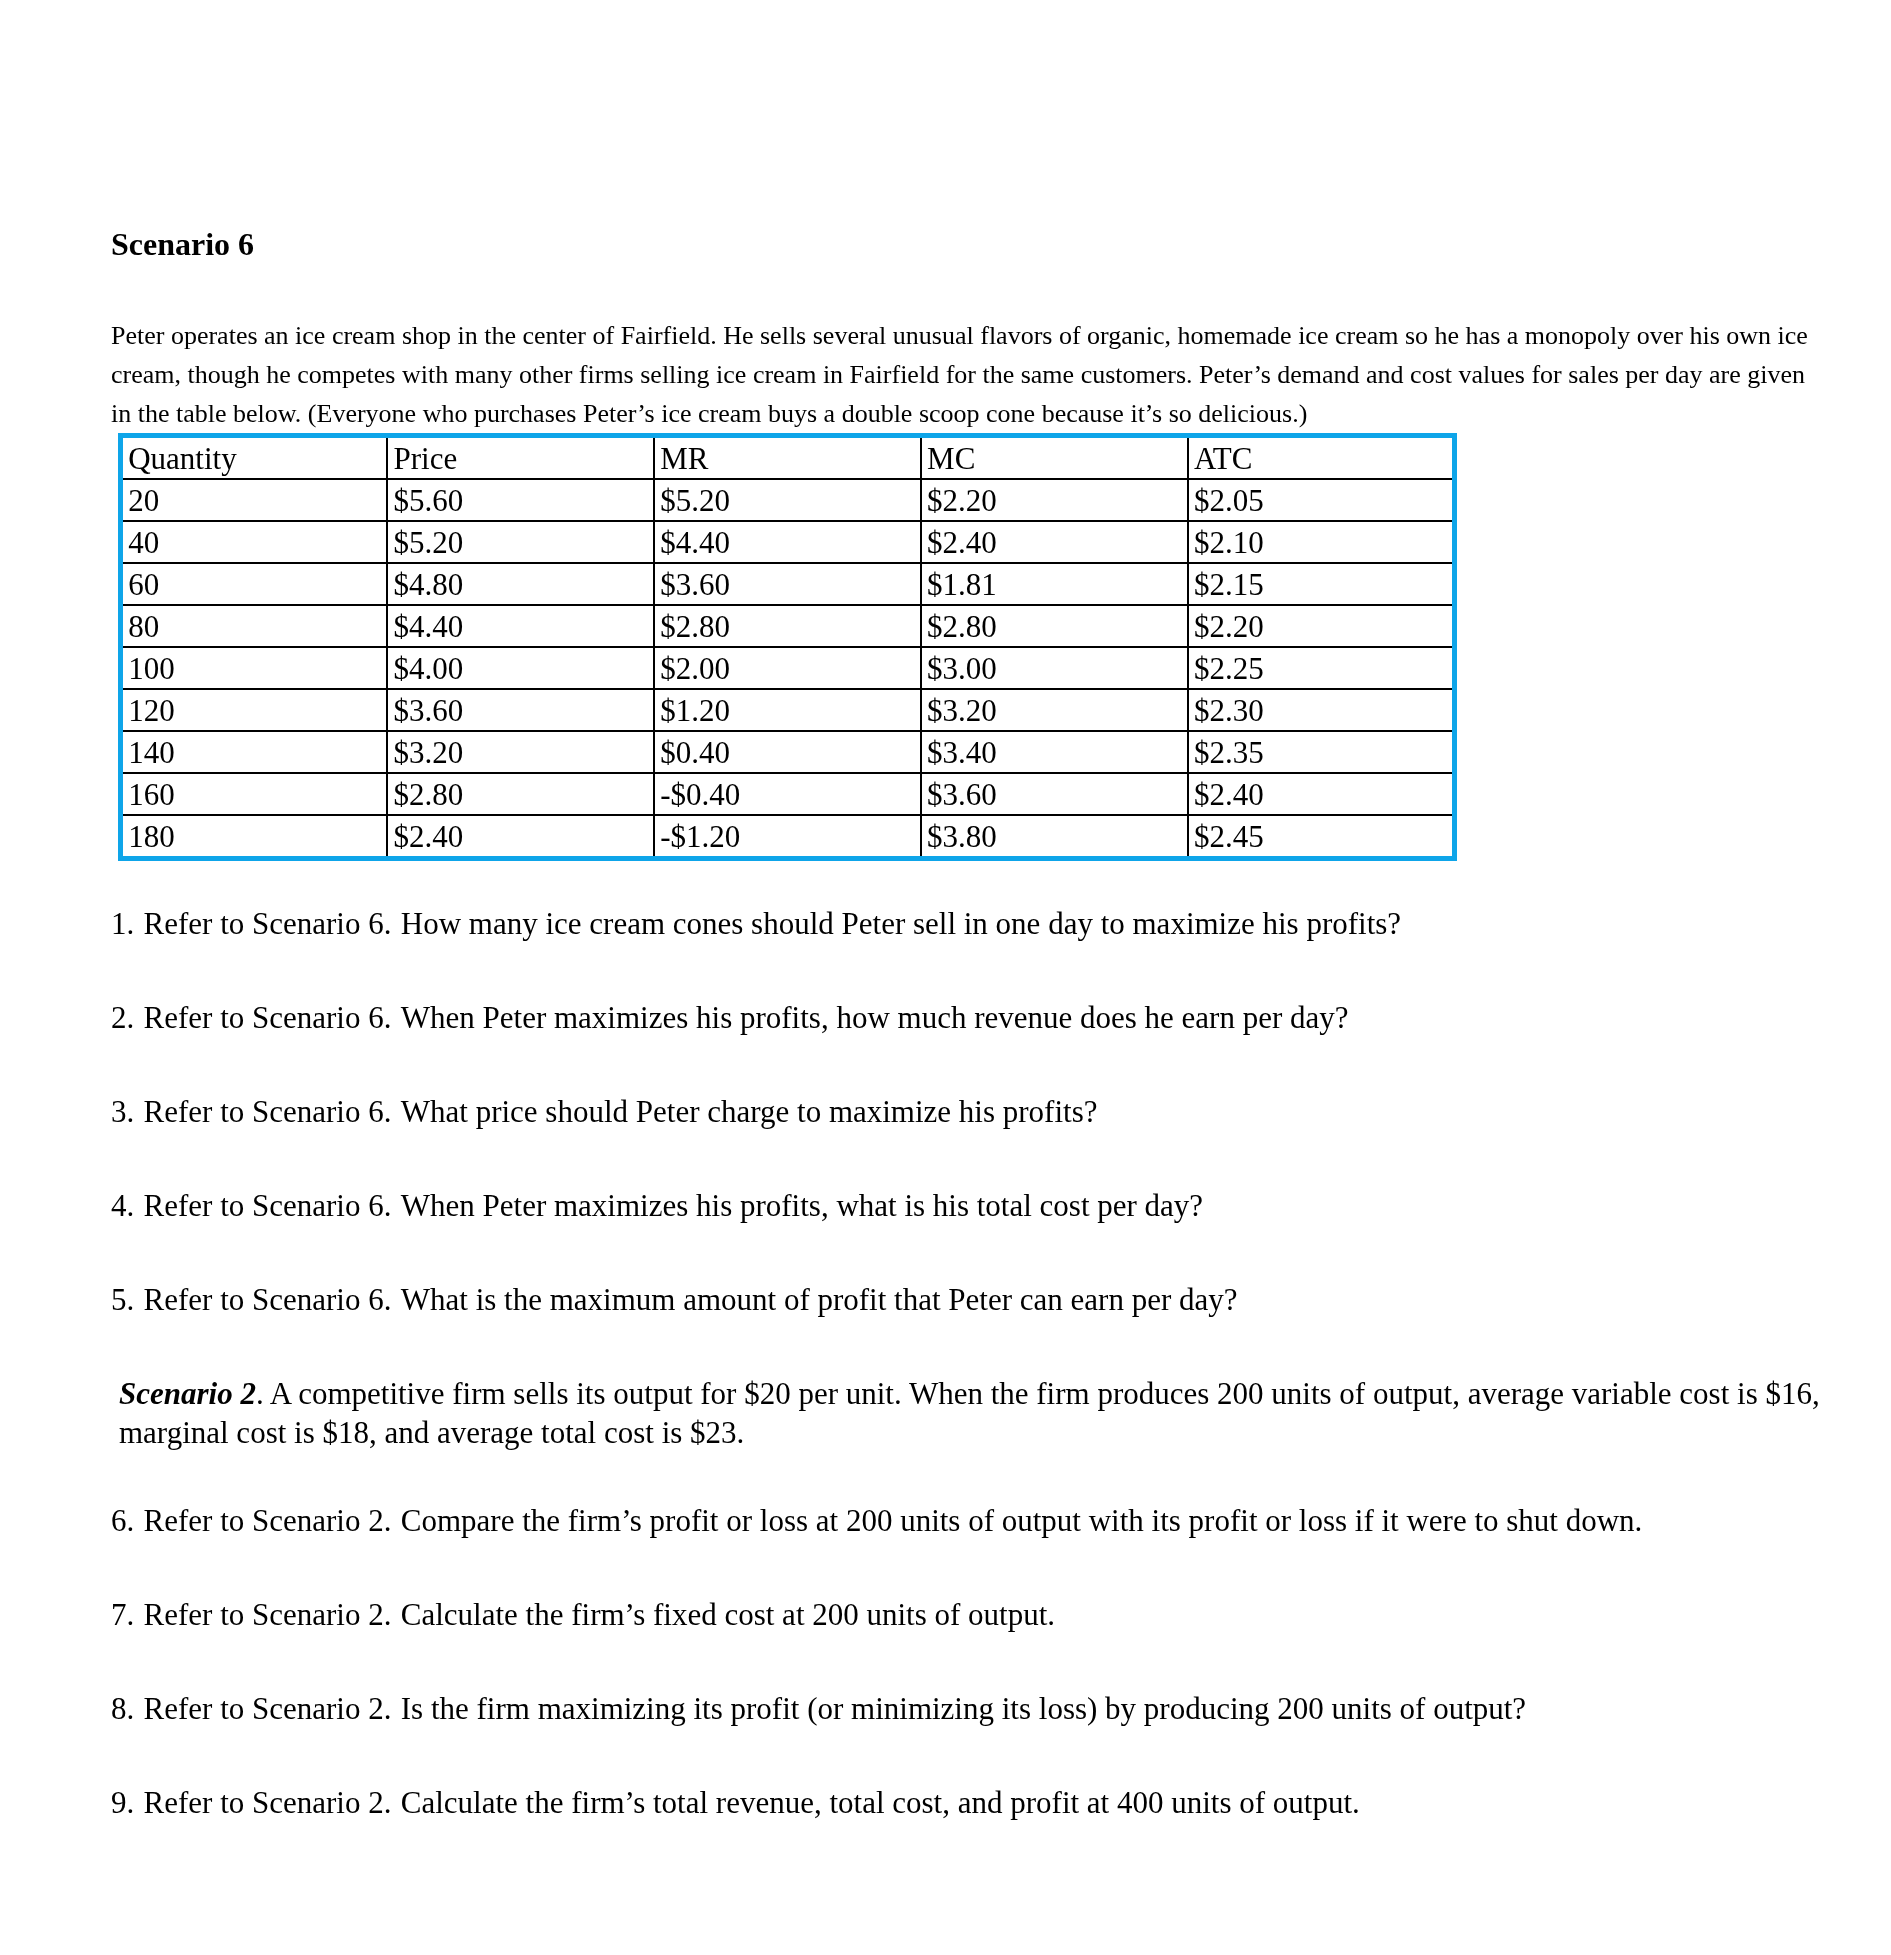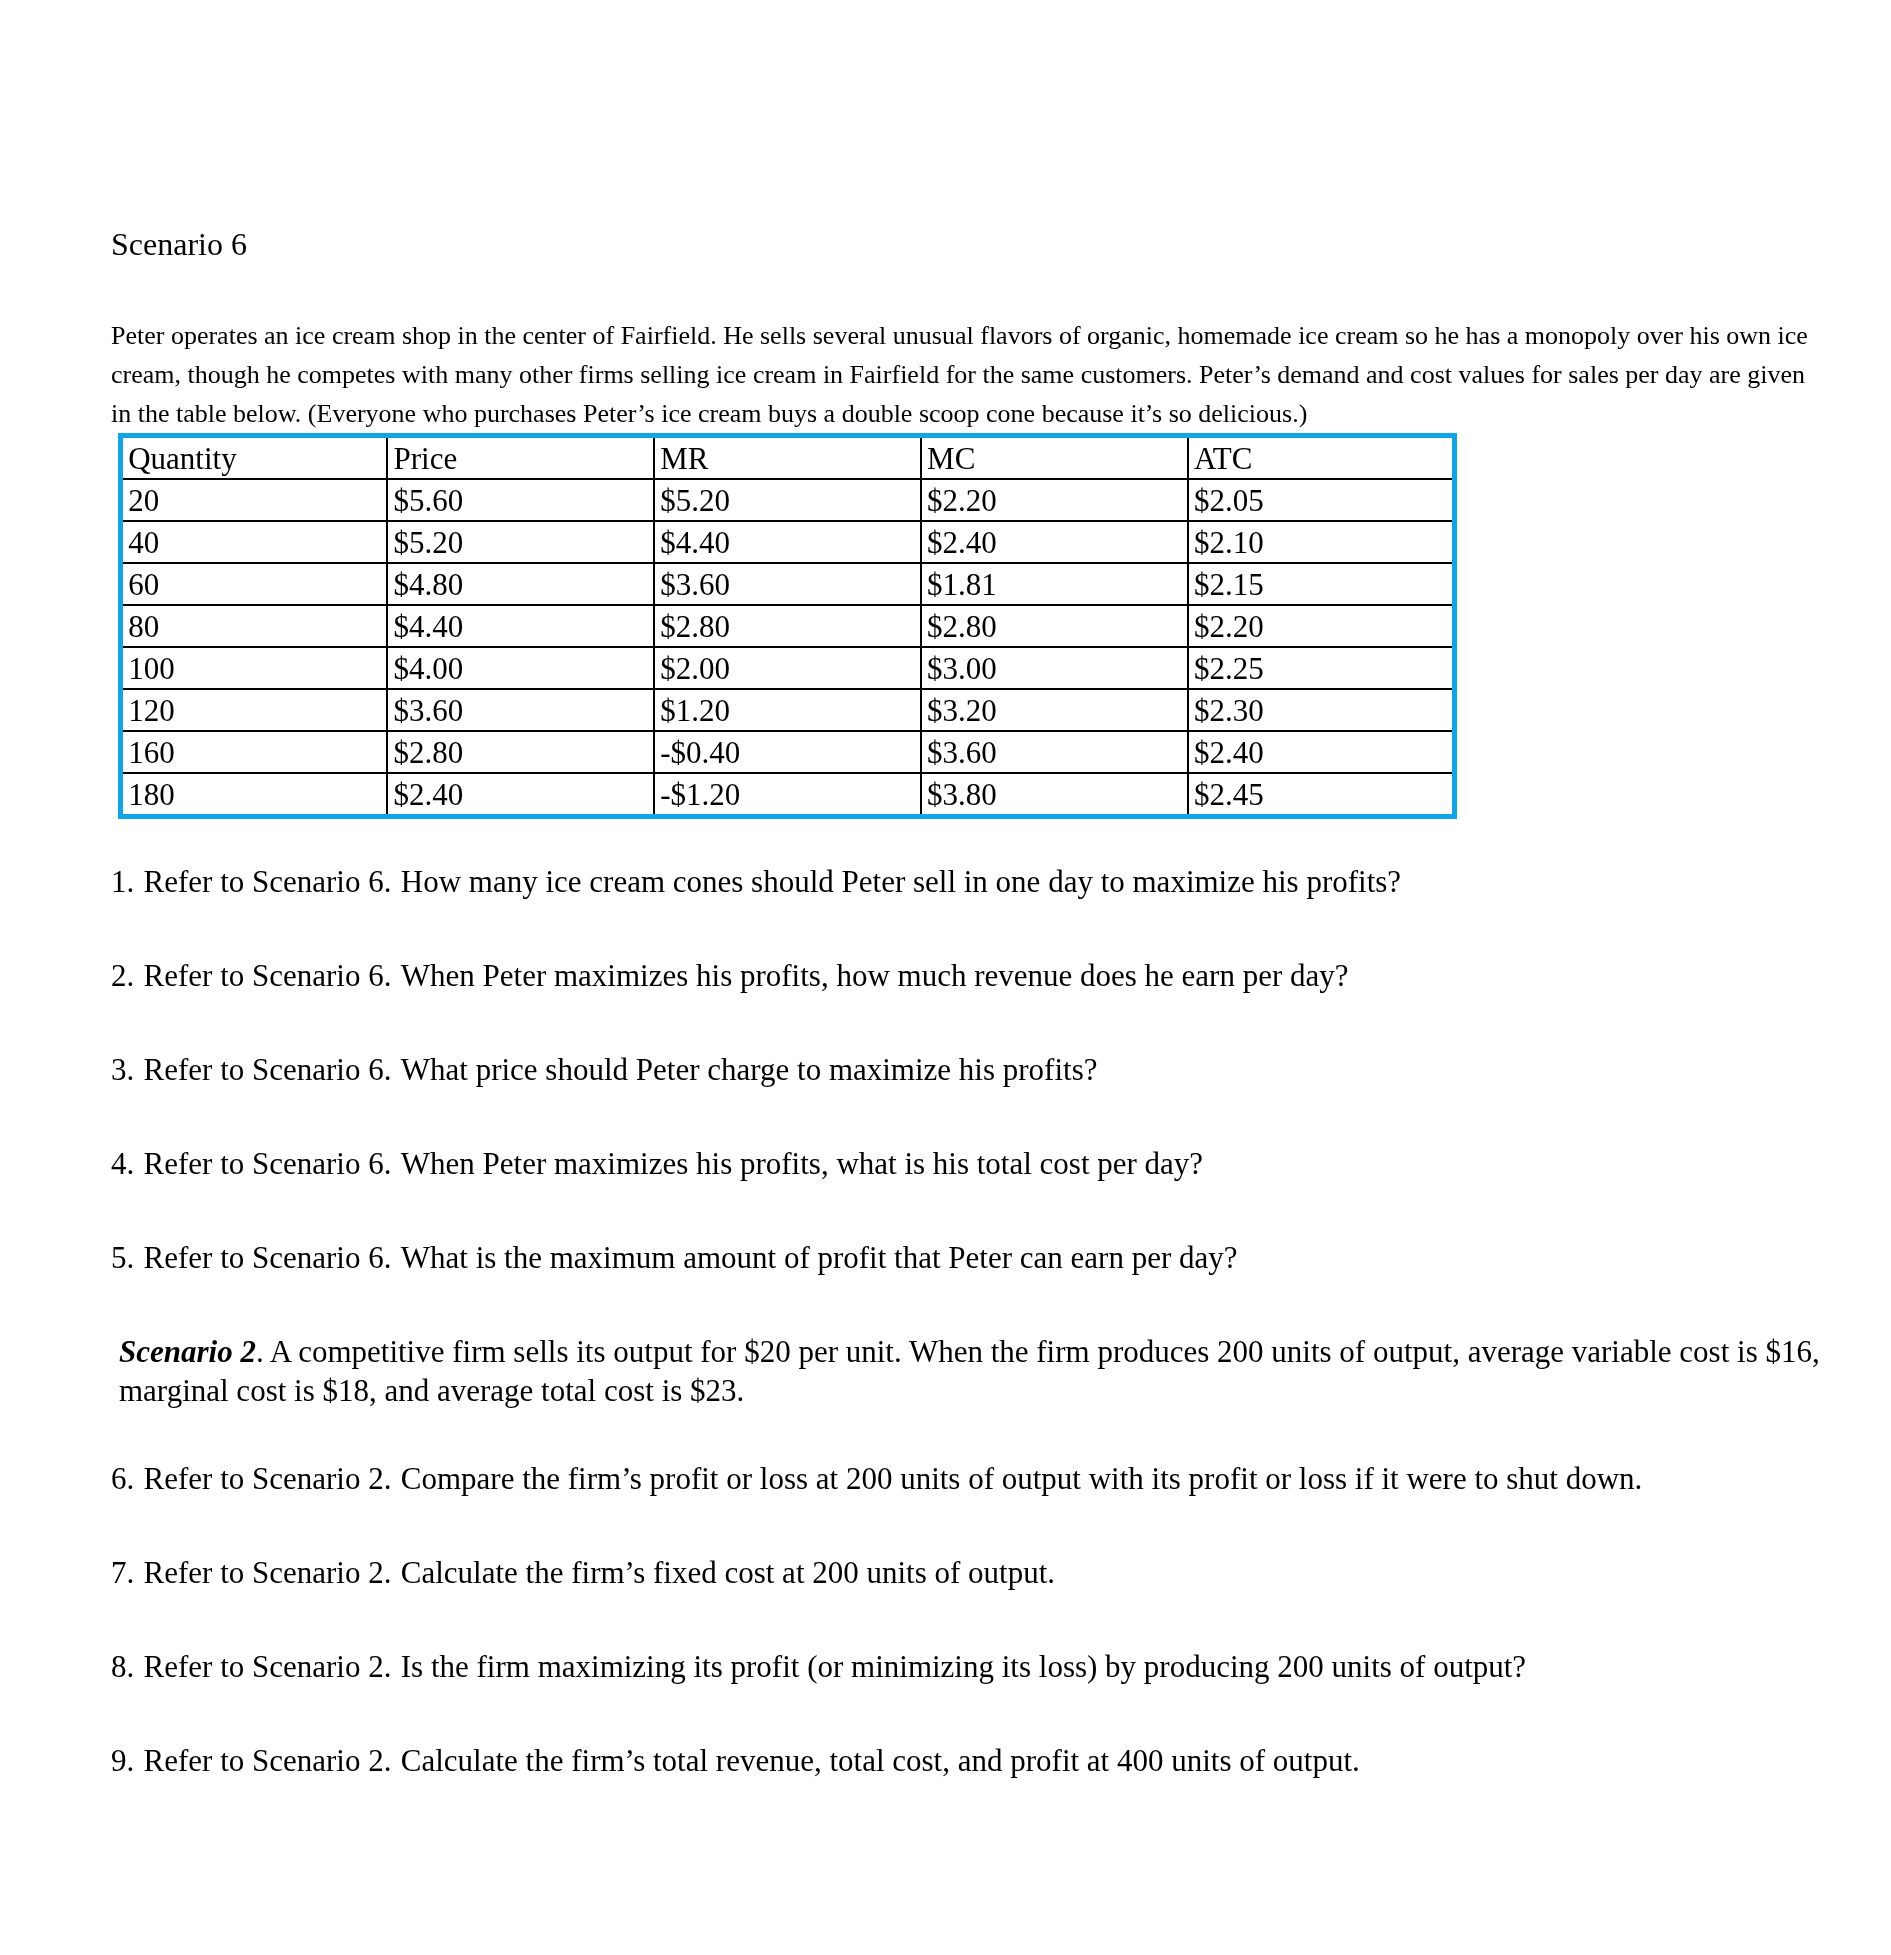--- a/index.html
+++ b/index.html
@@ -16,21 +16,21 @@
   }
   .page {
     box-sizing: border-box;
     width: 1892px;
     height: 1955px;
     padding: 225px 74px 0 111px;
     overflow: hidden;
   }
   .title {
     font-size: 32px;
-    font-weight: normal;
+    font-weight: bold;
     line-height: 39px;
     margin: 0 0 52px 0;
   }
   .intro {
     width: 1706px;
     font-size: 26px;
     line-height: 39px;
     margin: 0;
   }
   table.data-table {
@@ -125,20 +125,27 @@
         <td>$2.25</td>
       </tr>
       <tr>
         <td>120</td>
         <td>$3.60</td>
         <td>$1.20</td>
         <td>$3.20</td>
         <td>$2.30</td>
       </tr>
       <tr>
+        <td>140</td>
+        <td>$3.20</td>
+        <td>$0.40</td>
+        <td>$3.40</td>
+        <td>$2.35</td>
+      </tr>
+      <tr>
         <td>160</td>
         <td>$2.80</td>
         <td>-$0.40</td>
         <td>$3.60</td>
         <td>$2.40</td>
       </tr>
       <tr>
         <td>180</td>
         <td>$2.40</td>
         <td>-$1.20</td>

